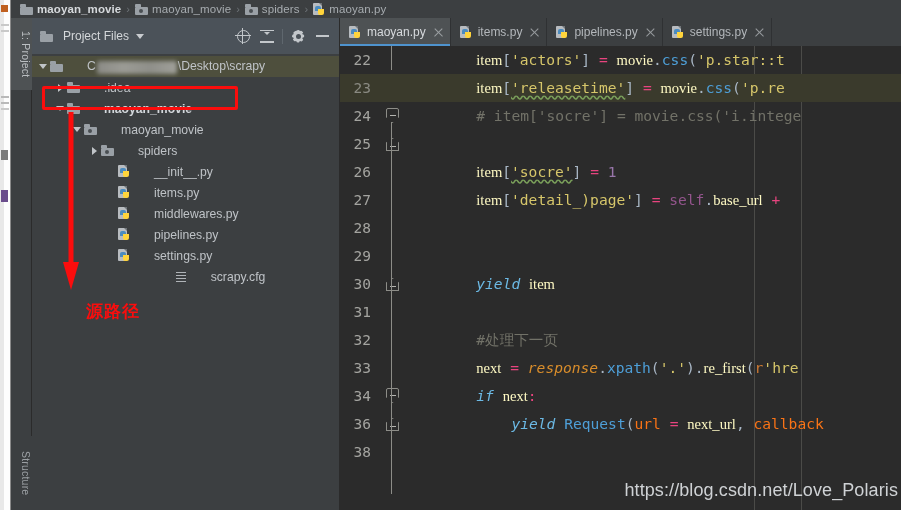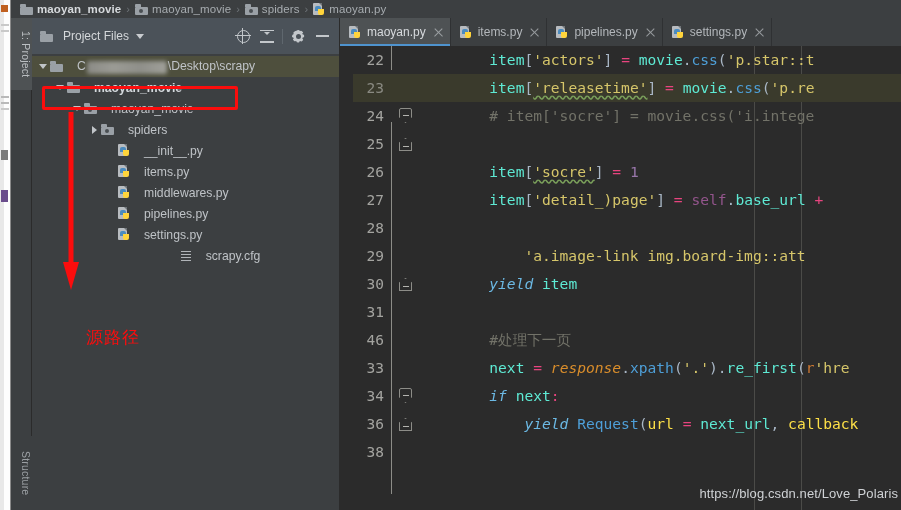--- a/index.html
+++ b/index.html
@@ -206,21 +206,21 @@
     border-left: 4.5px solid transparent;
     border-right: 4.5px solid transparent;
     border-top: 5.5px solid #c0c4c8;
   }
   .tw-right {
     width: 0; height: 0;
     border-top: 4.5px solid transparent;
     border-bottom: 4.5px solid transparent;
     border-left: 5.5px solid #c0c4c8;
   }
-  .tree-label { margin-left: 10px; }
+  .tree-label { margin-left: 20px; }
   .tree-row.bold .tree-label { font-weight: bold; color: #d4d8dc; }
 
   .redact {
     display: inline-block;
     width: 80px; height: 13px;
     background: linear-gradient(90deg,#8b8b86,#9b9b95,#8f8f8a,#a0a09a);
     filter: blur(2.2px);
     vertical-align: middle;
     margin: 0 1px;
     border-radius: 2px;
@@ -230,22 +230,22 @@
   .anno-box {
     position: absolute; left: 42px; top: 86px; width: 196px; height: 24px;
     border: 3px solid #fb0d0d; border-radius: 2px;
     pointer-events: none;
   }
   .anno-arrow {
     position: absolute; left: 62px; top: 112px; width: 22px; height: 178px;
     pointer-events: none;
   }
   .anno-text {
-    position: absolute; left: 86px; top: 326px;
-    color: #fb0d0d; font-size: 17px; font-weight: normal;
+    position: absolute; left: 86px; top: 300px;
+    color: #fb0d0d; font-size: 17px; font-weight: bold;
     font-family: "DejaVu Sans", sans-serif;
     letter-spacing: 1px;
   }
 
   
   .editor {
     position: absolute; left: 340px; top: 18px; width: 561px; height: 492px;
     background: #2b2b2b;
   }
   .tab-bar {
@@ -277,21 +277,20 @@
     width: 11px; height: 1.4px; background: #b9bdc1;
   }
   .tab-close:before { transform: rotate(45deg); }
   .tab-close:after { transform: rotate(-45deg); }
   .tab-filler { flex: 1; background: #3c3f41; }
 
   .code-area {
     position: relative; width: 100%; height: 464px;
     background: #2b2b2b;
     overflow: hidden;
-    padding-left: 13px;
   }
   .code-row {
     position: relative; height: 28px; width: 100%;
     display: flex; align-items: center;
   }
   .code-row.current { background: #3a3a2c; }
   .lineno {
     width: 38px; flex: 0 0 38px; text-align: right;
     padding-right: 7px;
     font-family: "DejaVu Sans Mono", monospace;
@@ -337,42 +336,42 @@
   .fold.end {
     top: 8px; height: 13px;
     clip-path: polygon(50% 0,100% 35%,100% 100%,0 100%,0 35%);
   }
   .fold.end:after { top: 6.5px; }
   .foldline {
     position: absolute; left: 14px; width: 1px; background: #8d8d88;
   }
 
   
-  .s-ident  { color: #5eead4; }
+  .s-ident  { color: #fef9c3; font-family: Liberation Serif, serif; }
   .s-strq   { color: #d6c66a; }
   .s-kw     { color: #cc7832; }
   .s-kw2    { color: #6cb9e4; font-style: italic; }
   .s-num    { color: #9876aa; }
   .s-self   { color: #94558d; }
   .s-fn     { color: #4e9fd8; }
   .s-op     { color: #e8447f; }
   .s-cmt    { color: #727268; text-align: right; }
   .s-resp   { color: #d98d2b; font-style: italic; }
-  .s-param  { color: #fde047; }
+  .s-param  { color: #f97316; }
   .s-punct  { color: #a9b7c6; }
   .err {
     text-decoration: underline;
     text-decoration-style: wavy;
     text-decoration-color: #7aa05a;
     text-underline-offset: 2px;
   }
 
   .watermark {
     position: absolute; right: 3px; bottom: 9px;
-    font-size: 13px; color: #cfd2d5;
+    font-size: 18px; color: #cfd2d5;
     font-family: "Liberation Sans", sans-serif;
     letter-spacing: .1px;
   }
 </style>
 </head>
 <body>
 
 <div id="app">
 
   <div class="bg-window">
@@ -458,20 +457,29 @@
     <div class="tree" id="tree">
         <div class="tree-row selected" style="padding-left: 4px;">
           <span class="tw">
             <span class="tw-down"></span>
           </span>
           <span class="ic ic-folder">
             <i></i>
           </span>
           <span class="tree-label"><span>C</span><span class="redact"></span><span>\Desktop\scrapy</span></span>
         </div>
+        <div class="tree-row" style="padding-left: 21px;">
+          <span class="tw">
+            <span class="tw-right"></span>
+          </span>
+          <span class="ic ic-folder">
+            <i></i>
+          </span>
+          <span class="tree-label">.idea</span>
+        </div>
         <div class="tree-row bold" style="padding-left: 21px;">
           <span class="tw">
             <span class="tw-down"></span>
           </span>
           <span class="ic ic-folder">
             <i></i>
           </span>
           <span class="tree-label">maoyan_movie</span>
         </div>
         <div class="tree-row" style="padding-left: 38px;">
@@ -633,36 +641,35 @@
           <div class="gutter"></div>
           <div class="code-text">        <span class="s-ident">item</span><span class="s-punct">[</span><span class="s-strq">'detail_)page'</span><span class="s-punct">]</span> <span class="s-op">=</span> <span class="s-self">self</span><span class="s-punct">.</span><span class="s-ident">base_url</span> <span class="s-op">+</span></div>
         </div>
         <div class="code-row">
           <div class="lineno">28</div>
           <div class="gutter"></div>
         </div>
         <div class="code-row">
           <div class="lineno">29</div>
           <div class="gutter"></div>
-          <div class="code-text">            <span class="s-strq">'a.image-link img.board-img::att</span></div>
         </div>
         <div class="code-row">
           <div class="lineno">30</div>
           <div class="gutter">
             <span class="fold end"></span>
           </div>
           <div class="code-text">        <span class="s-kw2">yield</span> <span class="s-ident">item</span></div>
         </div>
         <div class="code-row">
           <div class="lineno">31</div>
           <div class="gutter"></div>
           <div class="code-text"></div>
         </div>
         <div class="code-row">
-          <div class="lineno">46</div>
+          <div class="lineno">32</div>
           <div class="gutter"></div>
           <div class="code-text">        <span class="s-cmt">#处理下一页</span></div>
         </div>
         <div class="code-row">
           <div class="lineno">33</div>
           <div class="gutter"></div>
           <div class="code-text">        <span class="s-ident">next</span> <span class="s-op">=</span> <span class="s-resp">response</span><span class="s-punct">.</span><span class="s-fn">xpath</span><span class="s-punct">(</span><span class="s-strq">'.'</span><span class="s-punct">).</span><span class="s-ident">re_first</span><span class="s-punct">(</span><span class="s-kw">r</span><span class="s-strq">'hre</span></div>
         </div>
         <div class="code-row">
           <div class="lineno">34</div>

